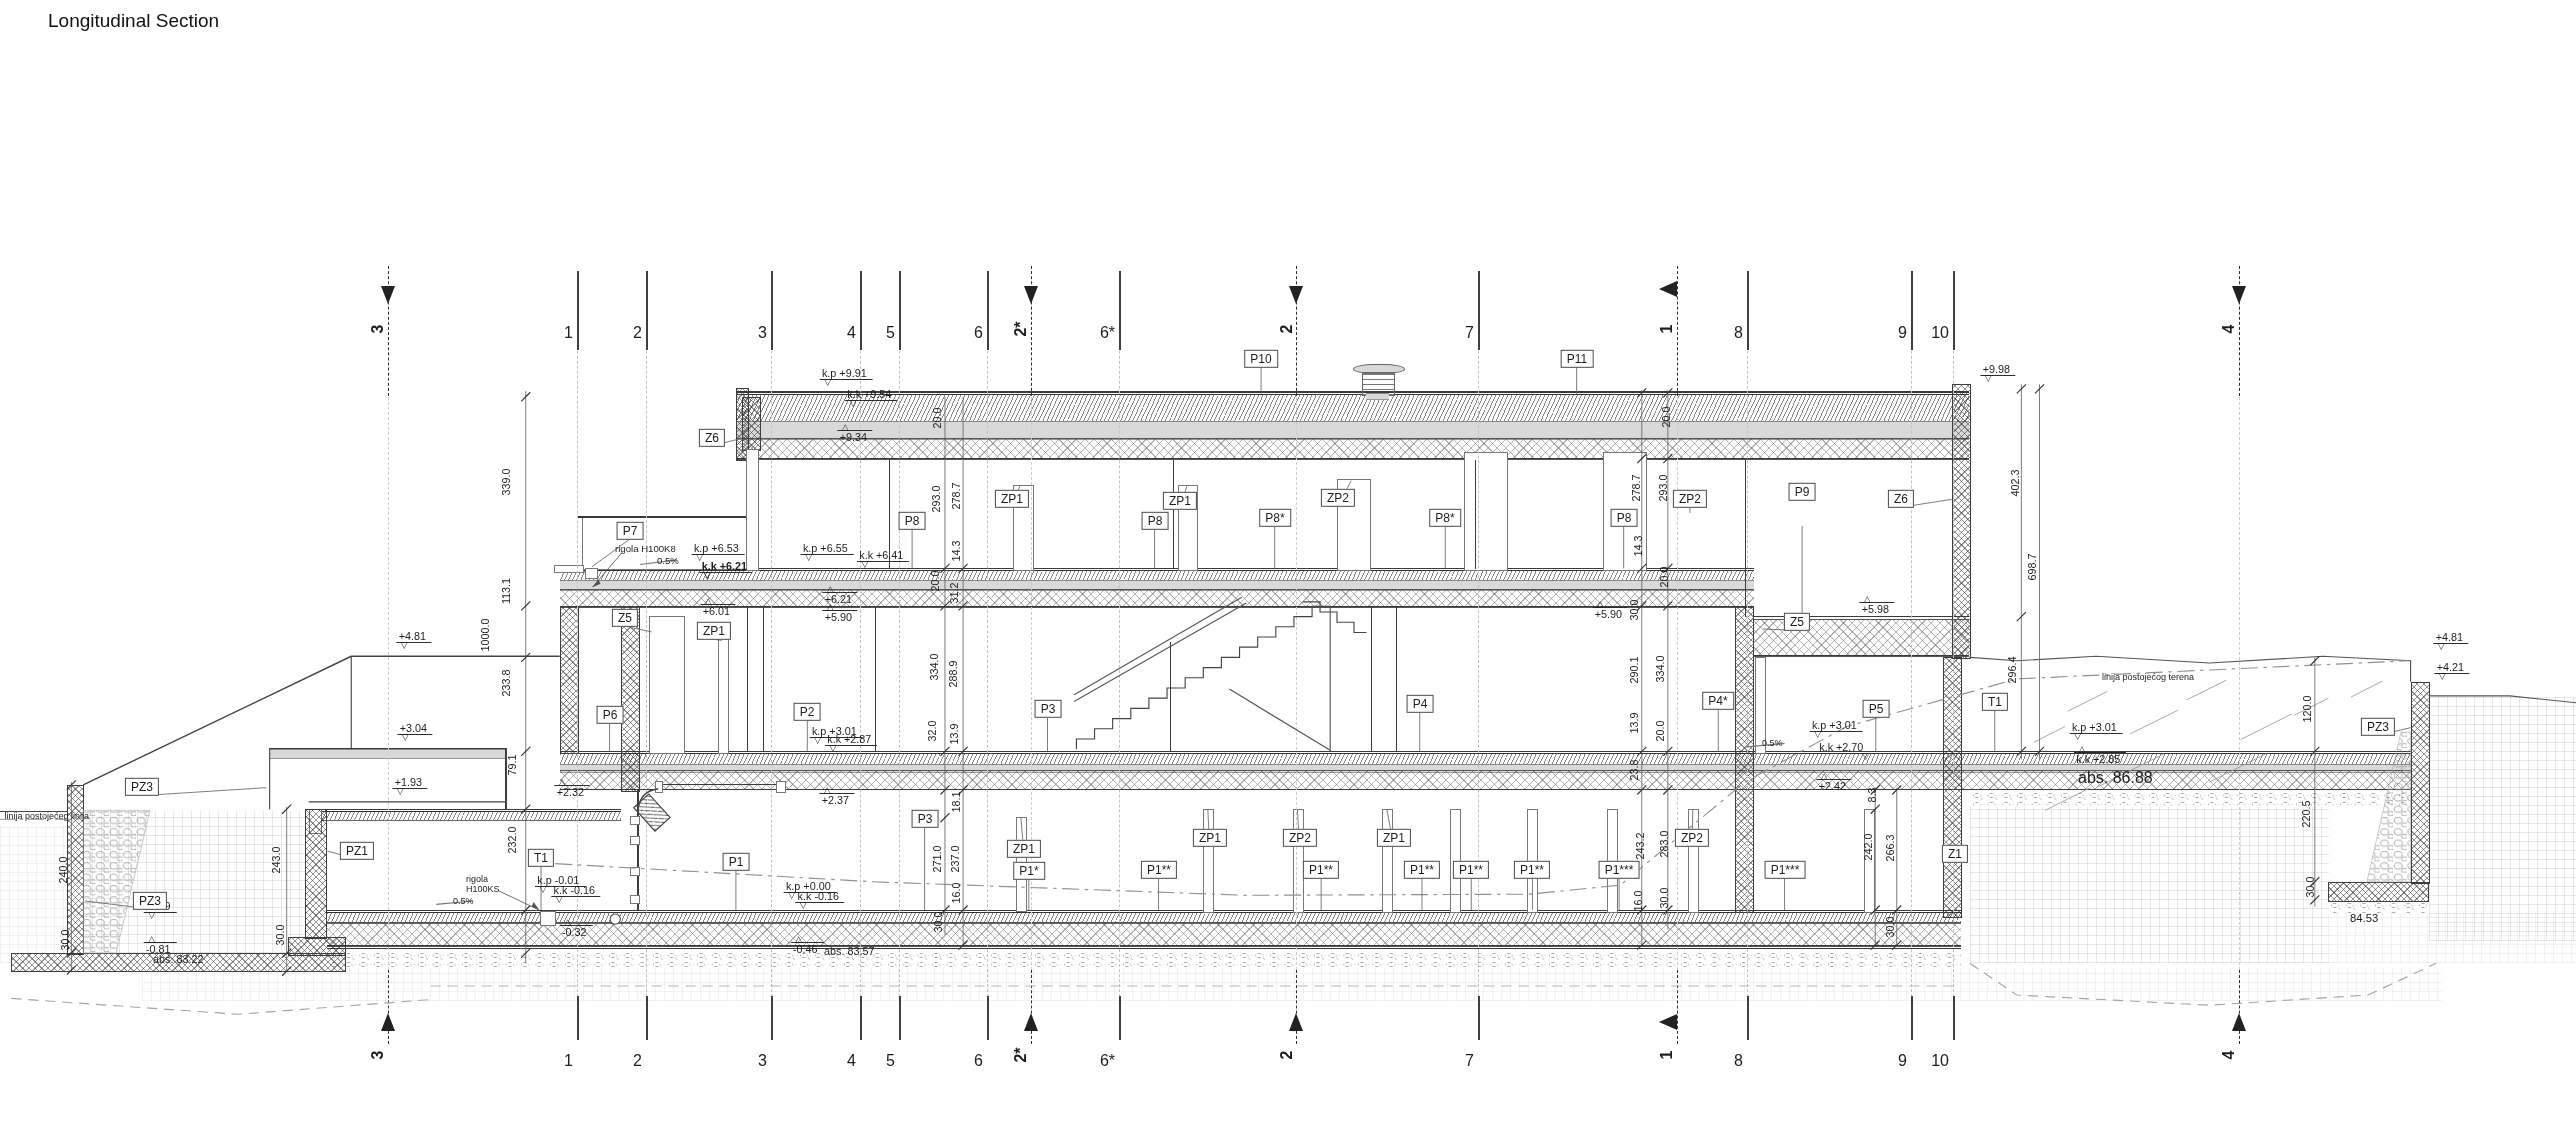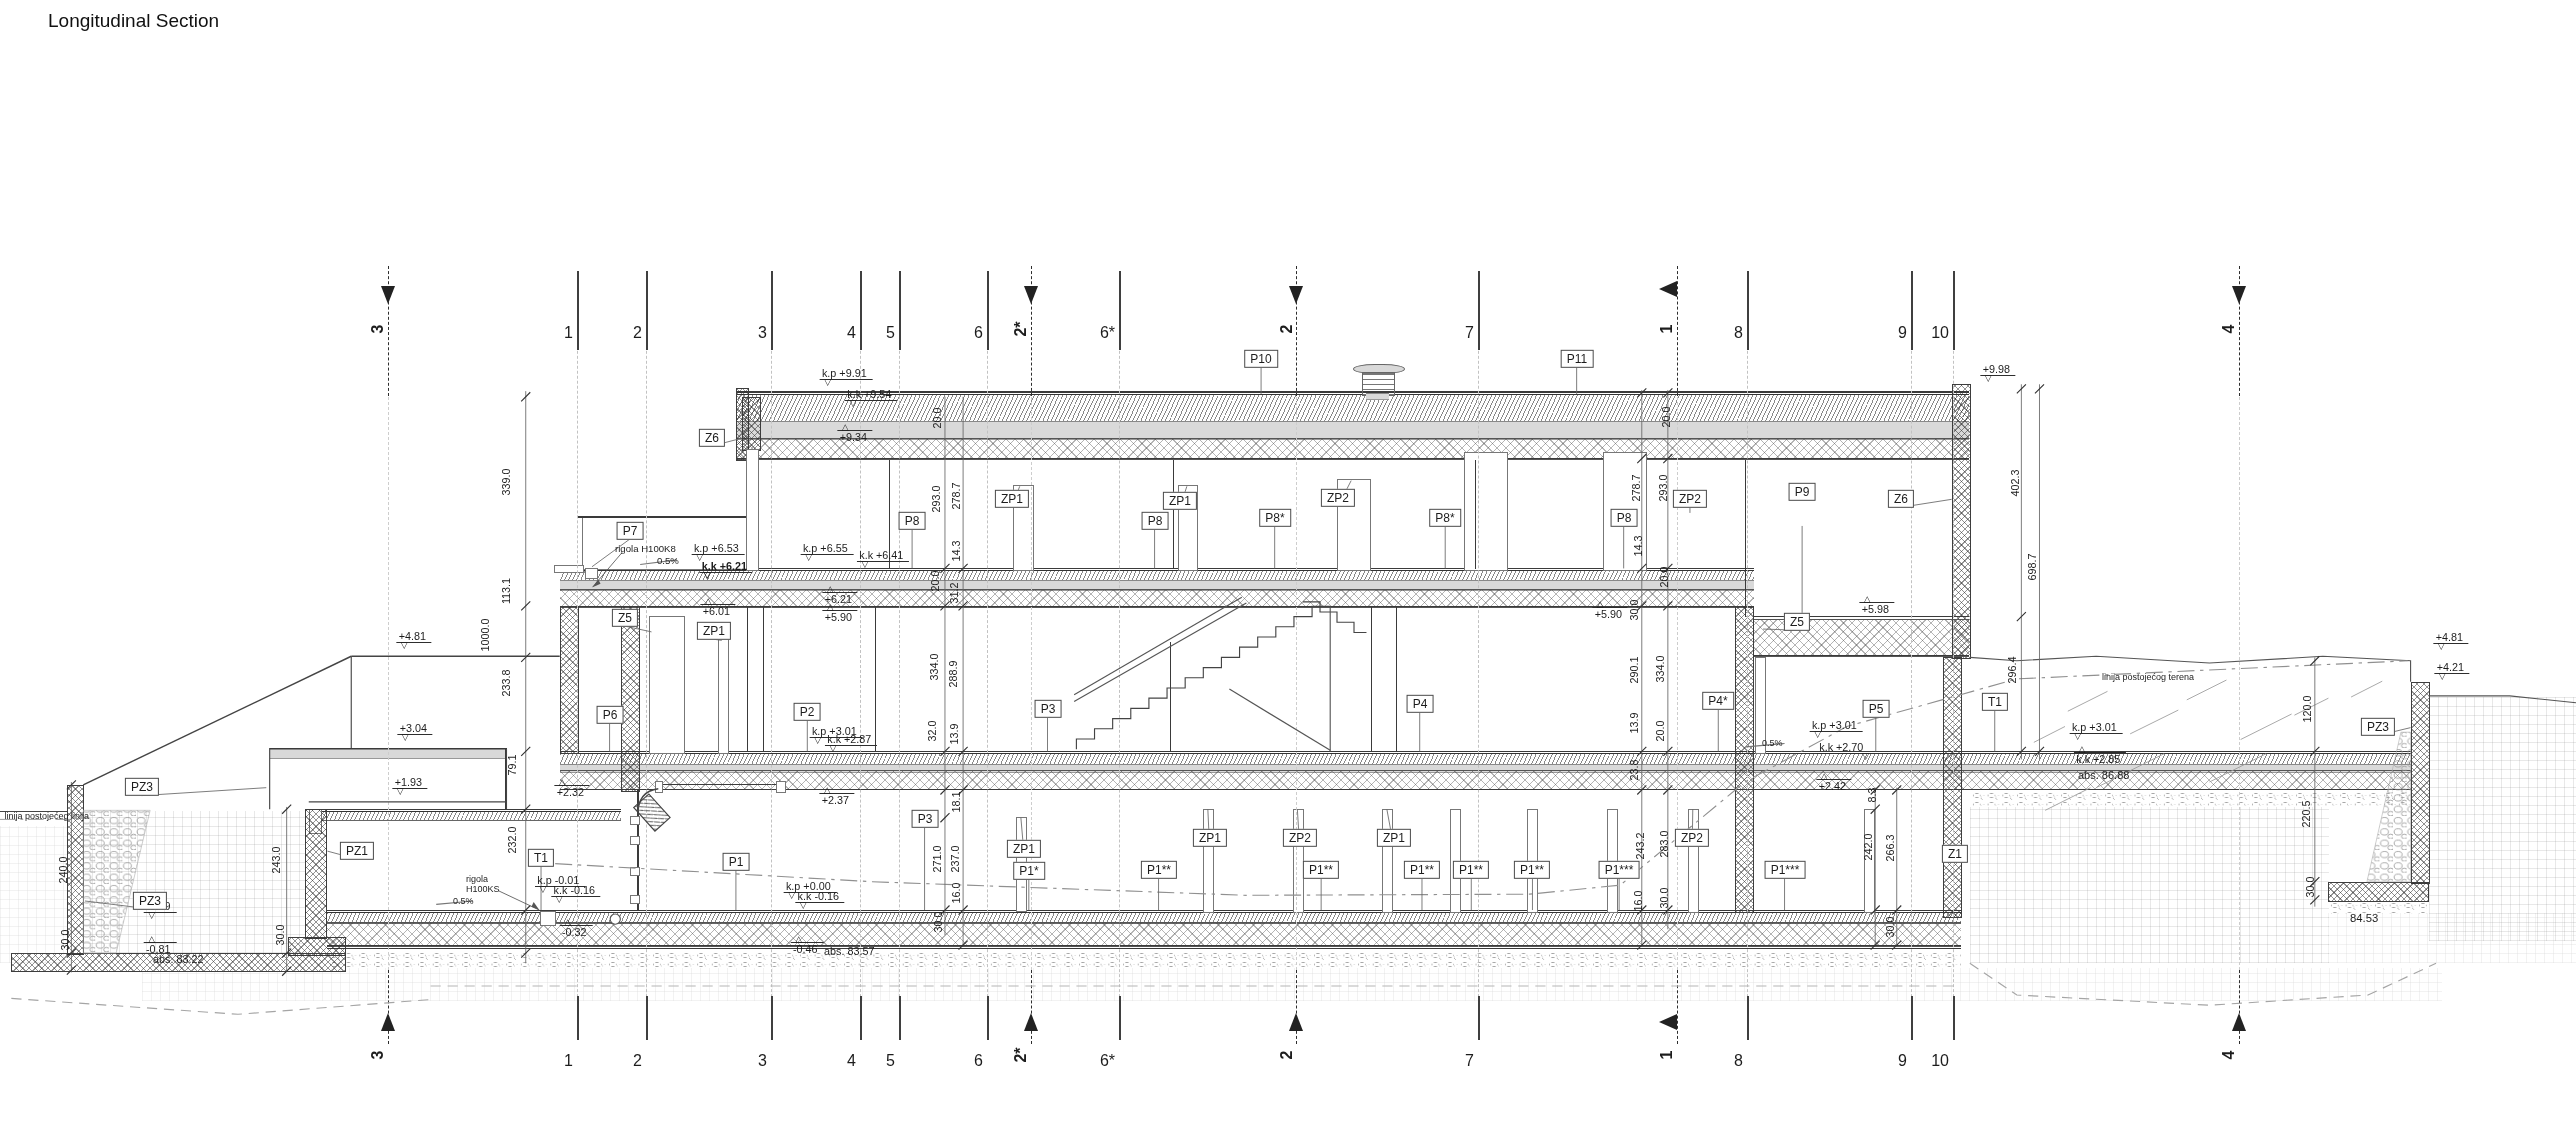--- a/index.html
+++ b/index.html
@@ -611,18 +611,18 @@
       <div class="txt" style="left: 615px; top: 543px; font-size: 9.6px;">rigola H100K8</div>
       <div class="txt" style="left: 657px; top: 555px; font-size: 9.6px;">0.5%</div>
       <div class="txt" style="left: 466px; top: 874px; font-size: 9px;">rigola
 H100KS</div>
       <div class="txt" style="left: 453px; top: 896px; font-size: 9px;">0.5%</div>
       <div class="txt" style="left: 1762px; top: 738px; font-size: 9px;">0.5%</div>
       <div class="txt" style="left: 4.5px; top: 811px; font-size: 9px;">linija postojećeg linija</div>
       <div class="txt" style="left: 2102px; top: 672px; font-size: 9px;">linija postojećog terena</div>
       <div class="txt" style="left: 153px; top: 953px; font-size: 10.8px;">abs. 83.22</div>
       <div class="txt" style="left: 824px; top: 945px; font-size: 10.8px;">abs. 83.57</div>
-      <div class="txt" style="left: 2078px; top: 769px; font-size: 11px;">abs. 86.88</div>
+      <div class="txt" style="left: 2078px; top: 769px; font-size: 16px;">abs. 86.88</div>
       <div class="txt" style="left: 2350px; top: 912px; font-size: 11.3px;">84.53</div>
     </div>
 
 </div>
 
 
 </body></html>

